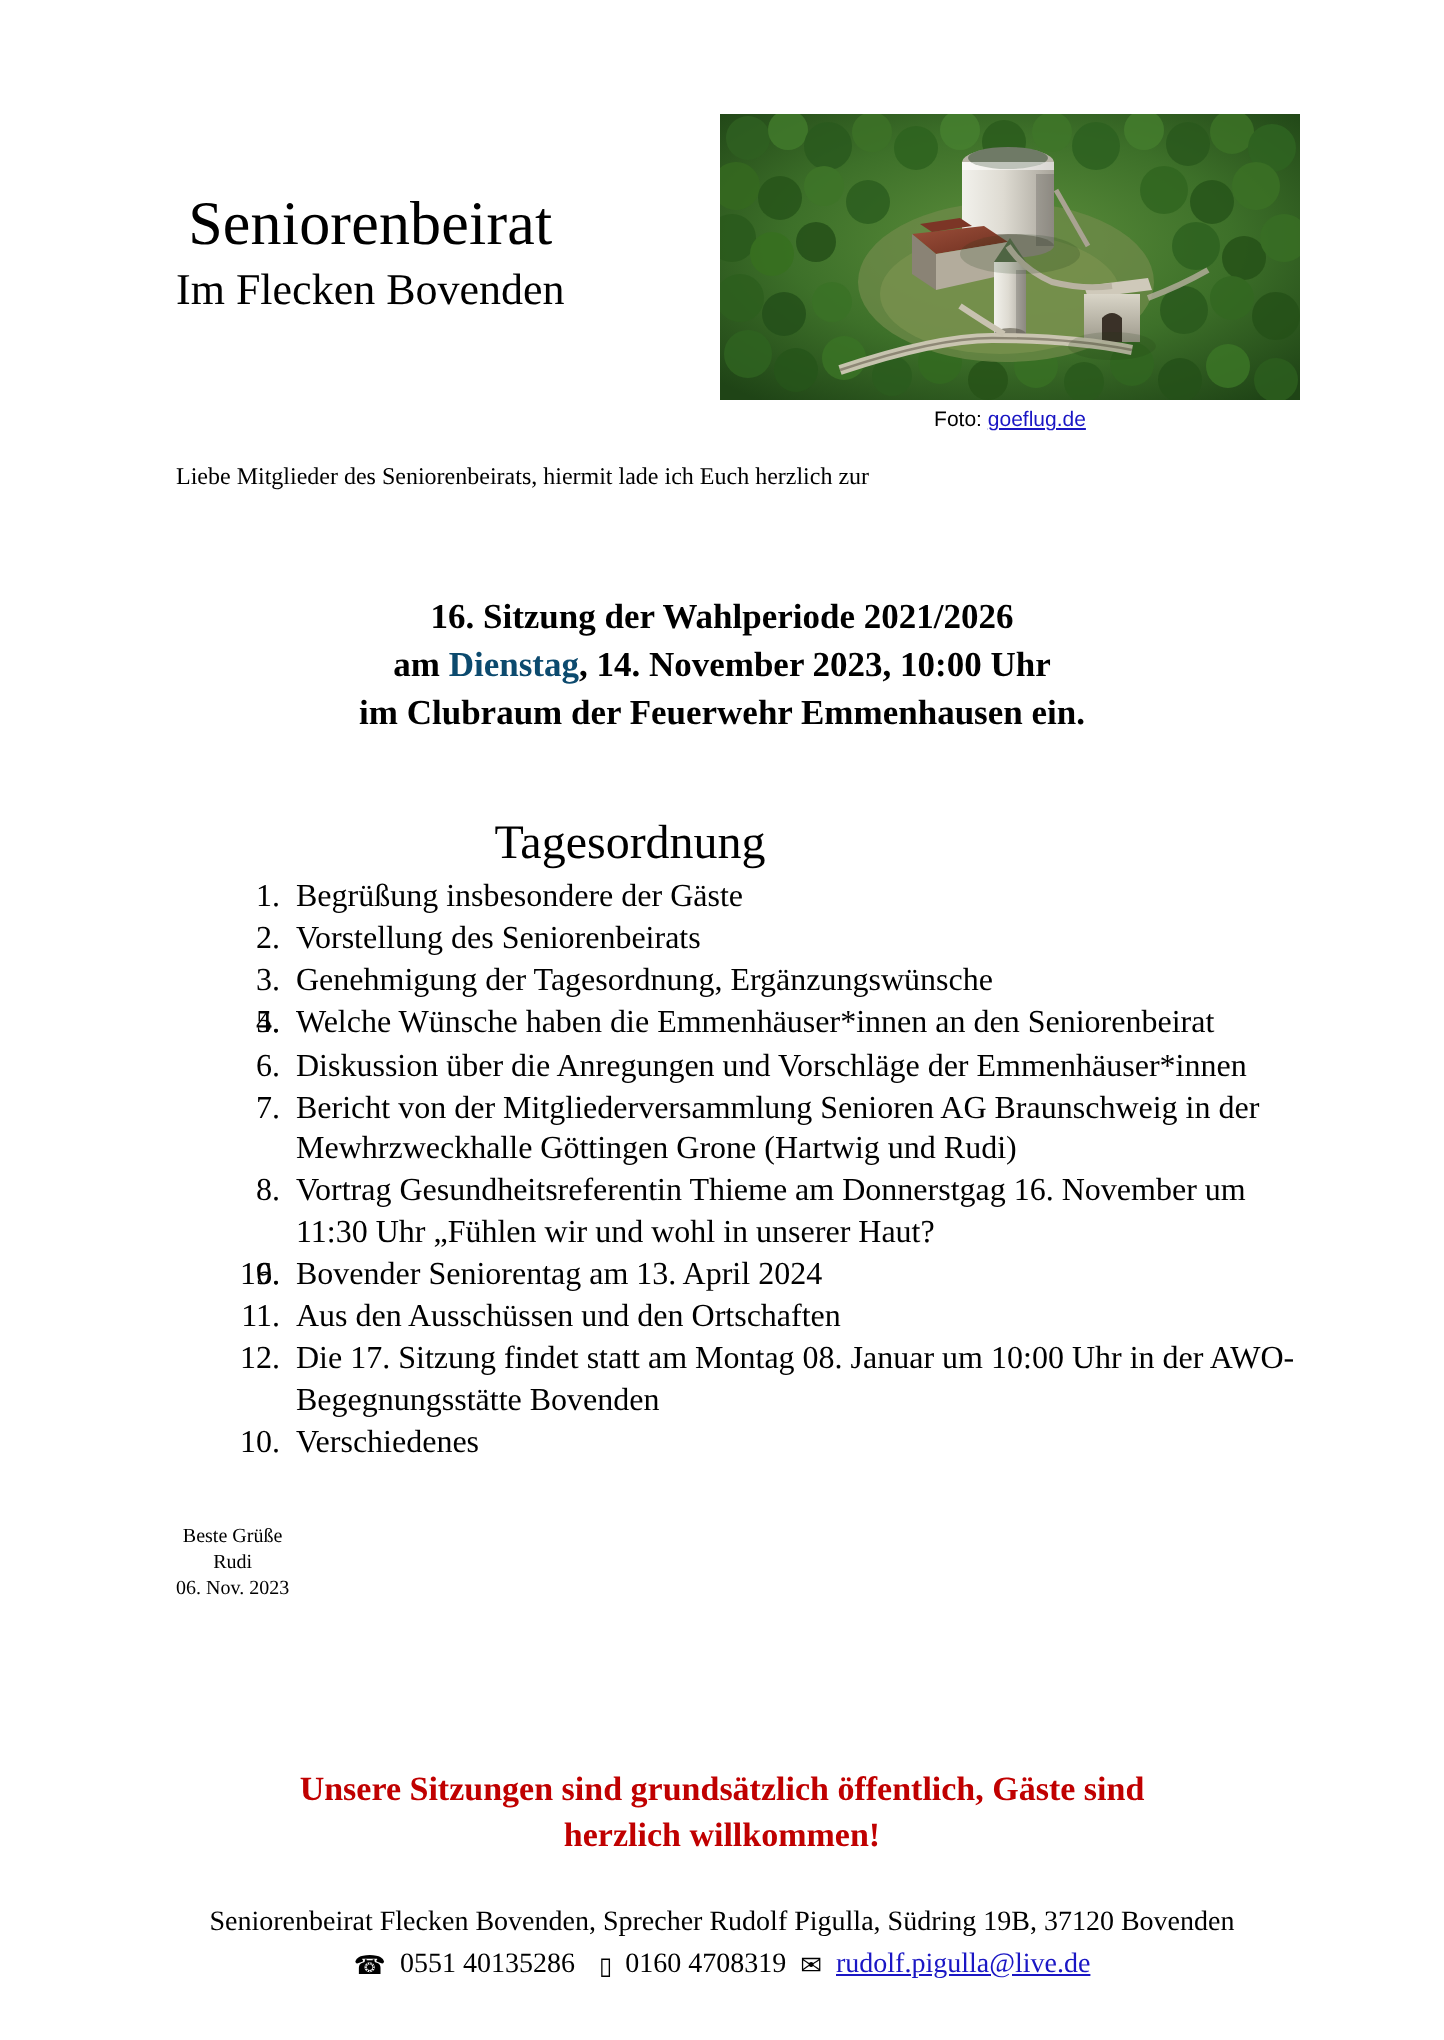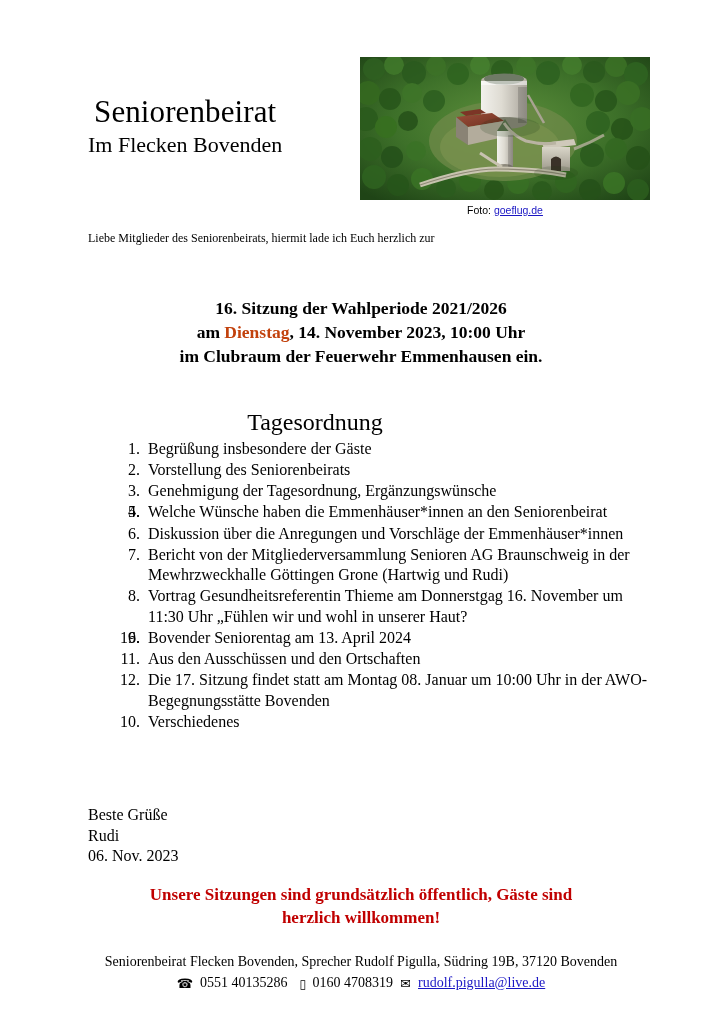--- a/index.html
+++ b/index.html
@@ -93,21 +93,21 @@
   .meeting {
     position: absolute;
     left: 0;
     top: 296px;
     width: 722px;
     text-align: center;
     font-weight: bold;
     font-size: 17.5px;
     line-height: 1.38;
   }
-  .meeting .red { color: #c2410c; }
+  .meeting .red { color: #0c4a6e; }
 
   
   .agenda-heading {
     position: absolute;
     left: 0;
     top: 409px;
     width: 630px;
     text-align: center;
     font-weight: normal;
     font-size: 24px;
@@ -133,23 +133,24 @@
     left: 0;
     top: 0;
     width: 27px;
     text-align: right;
   }
 
   
   .signature {
     position: absolute;
     left: 88px;
-    top: 805px;
-    font-size: 16px;
+    top: 763px;
+    font-size: 10px;
     line-height: 1.29;
+    text-align: center;
   }
 
   
   .notice {
     position: absolute;
     left: 61px;
     top: 884px;
     width: 600px;
     text-align: center;
     color: #c00000;

